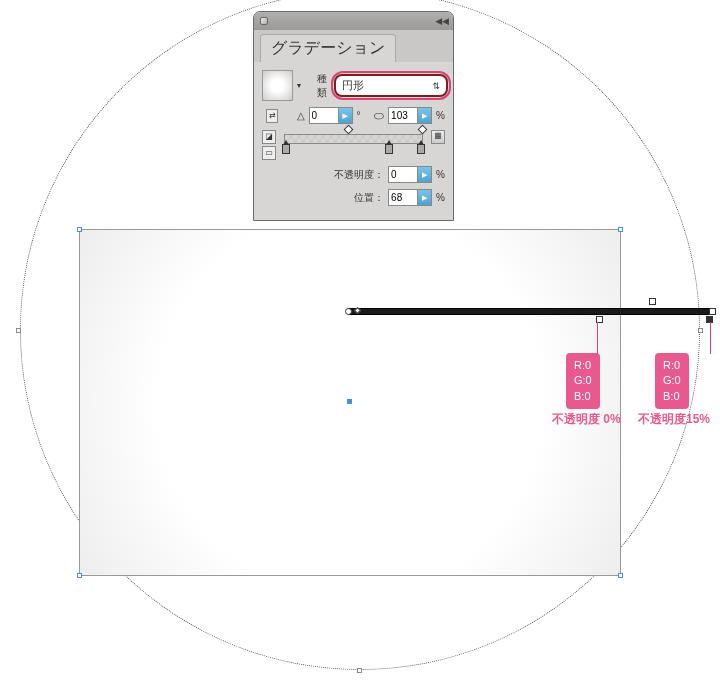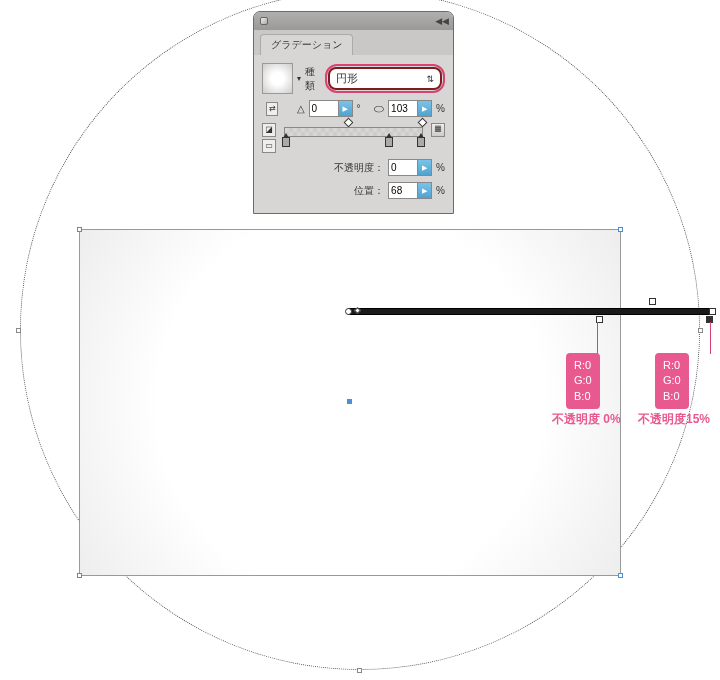--- a/index.html
+++ b/index.html
@@ -8,21 +8,21 @@
 .anchor{position:absolute;width:5px;height:5px;background:#fff;border:1px solid #888}
 .rect{position:absolute;left:80px;top:230px;width:540px;height:345px;background:radial-gradient(circle at 50% 50%,#fff 0%,#fff 60%,#ececec 103%);border:none}
 .rect::before{content:"";position:absolute;inset:-1px;border:1px solid #999;pointer-events:none}
 .sel{position:absolute;width:5px;height:5px;background:#fff;border:1px solid #4a90d9}
 .selc{position:absolute;width:5px;height:5px;background:#4a90d9}
 .panel{position:absolute;left:253px;top:11px;width:201px;background:#d7d6d5;border:1px solid #6b6b6b;border-radius:7px 7px 0 0;font-size:11px;color:#333}
 .pnhdr{background:linear-gradient(#b0afae,#9a9998);height:18px;display:flex;align-items:center;padding:0 6px;border-radius:6px 6px 0 0;position:relative}
 .pnhdr .g{width:8px;height:8px;border:1px solid #666;border-radius:2px;margin-right:4px;background:linear-gradient(135deg,#eee,#aaa)}
 .pnhdr .ar{position:absolute;right:4px;color:#444;font-size:9px}
 .tabs{display:flex;background:#c9c8c7;padding:4px 6px 0}
-.tab{background:#d7d6d5;padding:3px 10px;border:1px solid #aaa;border-bottom:none;border-radius:4px 4px 0 0;font-size:10px}
+.tab{background:#d7d6d5;padding:3px 10px;border:1px solid #aaa;border-bottom:none;border-radius:4px 4px 0 0;font-size:16px}
 .pbody{background:#d7d6d5;padding:8px}
 .row{display:flex;align-items:center;gap:4px;margin-bottom:6px}
 .sw{width:31px;height:31px;border:1px solid #999;background-image:linear-gradient(45deg,#ccc 25%,transparent 25%),linear-gradient(-45deg,#ccc 25%,transparent 25%),linear-gradient(45deg,transparent 75%,#ccc 75%),linear-gradient(-45deg,transparent 75%,#ccc 75%);background-size:8px 8px;background-position:0 0,0 4px,4px -4px,-4px 0;position:relative}
 .sw::after{content:"";position:absolute;inset:0;background:radial-gradient(circle,#fff 30%,#ccc 100%)}
 .dd{position:absolute;width:4px;height:4px;background:#333;clip-path:polygon(0 0,100% 0,50% 100%)}
 .lbl{font-size:10px;color:#333}
 .hl{border:2px solid #d94275;border-radius:12px;padding:1px}
 .sel-dd{background:#fff;border:2px solid #7f1d1d;border-radius:8px;padding:2px 6px;width:114px;display:flex;justify-content:space-between;align-items:center;font-size:11px}
 .numbox{display:flex;align-items:center;border:1px solid #888;background:#fff;height:17px}
 .numbox input{border:none;width:28px;font-size:10px;padding:0 2px;outline:none}
@@ -64,21 +64,21 @@
   </div>
   <div class="tabs">
     <div class="tab">グラデーション</div>
   </div>
   <div class="pbody">
     <div class="row">
       <div style="position:relative">
         <div class="sw"></div>
         <div class="dd" style="right:-8px;top:14px"></div>
       </div>
-      <span class="lbl" style="margin-left:8px">種類</span>
+      <span class="lbl" style="margin-left:20px">種類</span>
       <div class="hl">
         <div class="sel-dd">
           <span>円形</span>
           <span style="font-size:9px">⇅</span>
         </div>
       </div>
     </div>
     <div class="row" style="margin-left:4px">
       <span class="ic">⇄</span>
       <span style="width:12px"></span>

